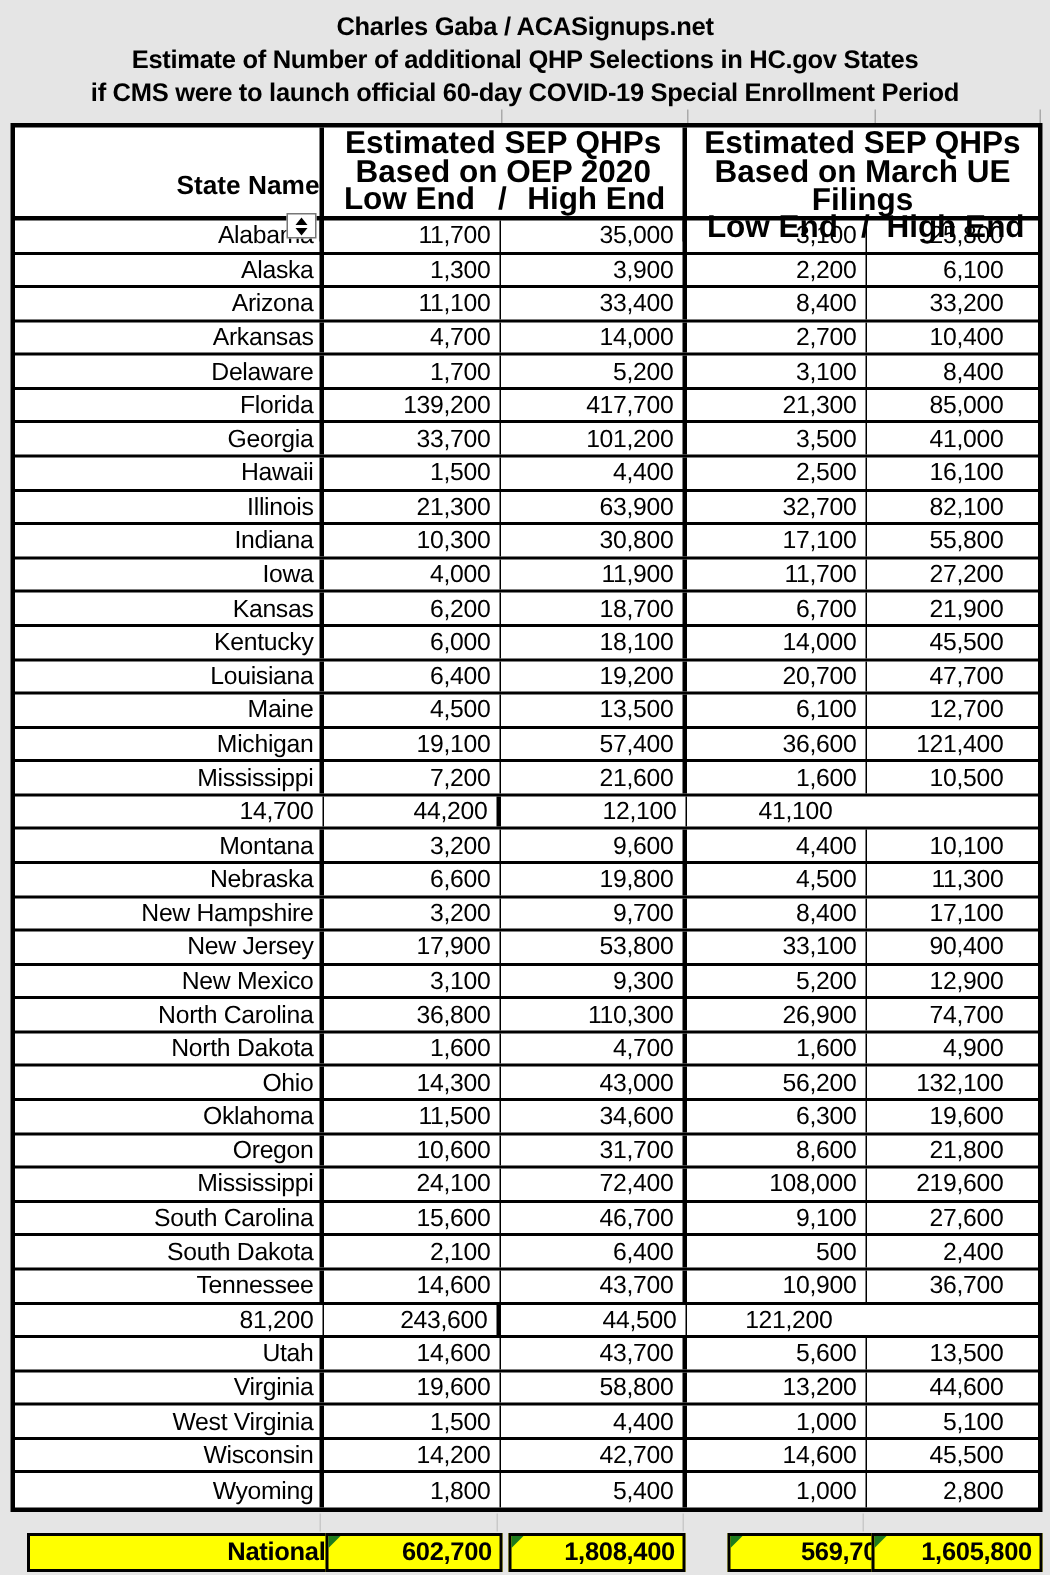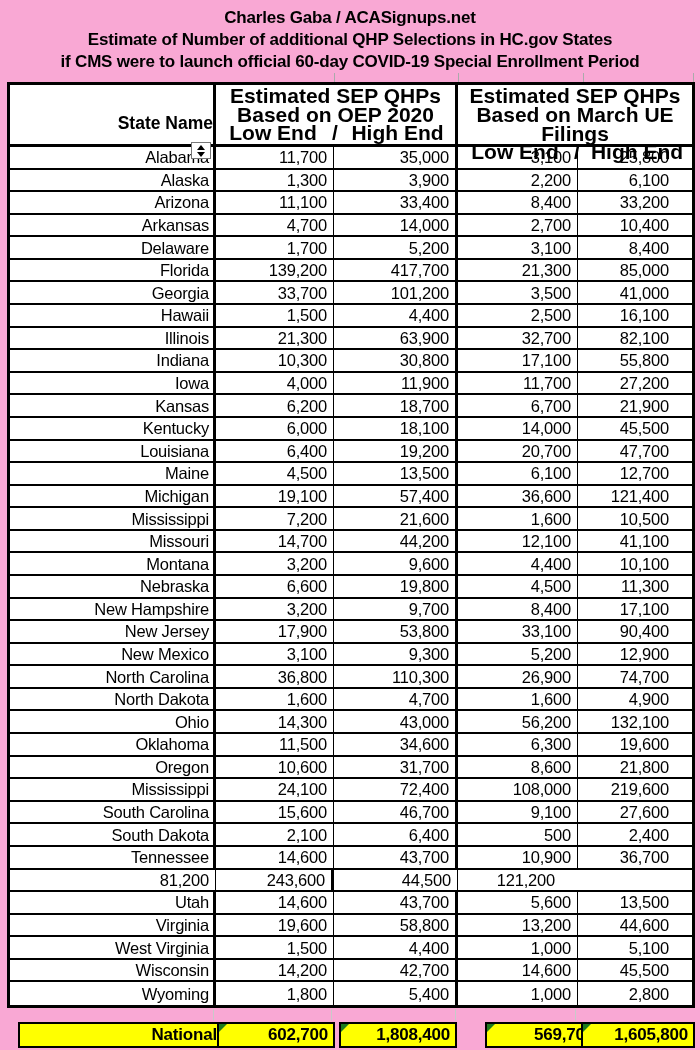--- a/index.html
+++ b/index.html
@@ -1,18 +1,18 @@
 <!DOCTYPE html>
 <html><head>
 <meta charset="utf-8">
 <style>
   *{box-sizing:border-box;margin:0;padding:0}
   html,body{background:#fff}
   body{width:700px;height:1050px;font-family:"Liberation Sans",sans-serif;color:#000}
-  .page{position:relative;width:700px;height:1050px;background:#f9a8d4;overflow:hidden}
+  .page{position:relative;width:700px;height:1050px;background:#e5e5e5;overflow:hidden}
 
   .title{position:absolute;top:7px;left:0;width:100%;text-align:center;
          font-weight:bold;font-size:17px;line-height:22px;letter-spacing:-0.2px}
 
   
   .tick{position:absolute;width:1px;background:#aaa}
   .tick.top{top:73px;height:9px}
   .tick.gap{top:1009px;height:12px;background:#c9c9c9}
   .t1{left:334px}.t2{left:458px}.t3{left:583px}.t4{left:693px}
   .g1l{left:213px}.g2l{left:331px}.g3l{left:455px}.g4l{left:575px}
@@ -215,21 +215,20 @@
           <div class="cell v3">121,400</div>
         </div>
         <div class="row">
           <div class="cell state">Mississippi</div>
           <div class="cell v0">7,200</div>
           <div class="cell v1">21,600</div>
           <div class="cell v2">1,600</div>
           <div class="cell v3">10,500</div>
         </div>
         <div class="row">
-          <div class="cell state">Missouri</div>
           <div class="cell v0">14,700</div>
           <div class="cell v1">44,200</div>
           <div class="cell v2">12,100</div>
           <div class="cell v3">41,100</div>
         </div>
         <div class="row">
           <div class="cell state">Montana</div>
           <div class="cell v0">3,200</div>
           <div class="cell v1">9,600</div>
           <div class="cell v2">4,400</div>

